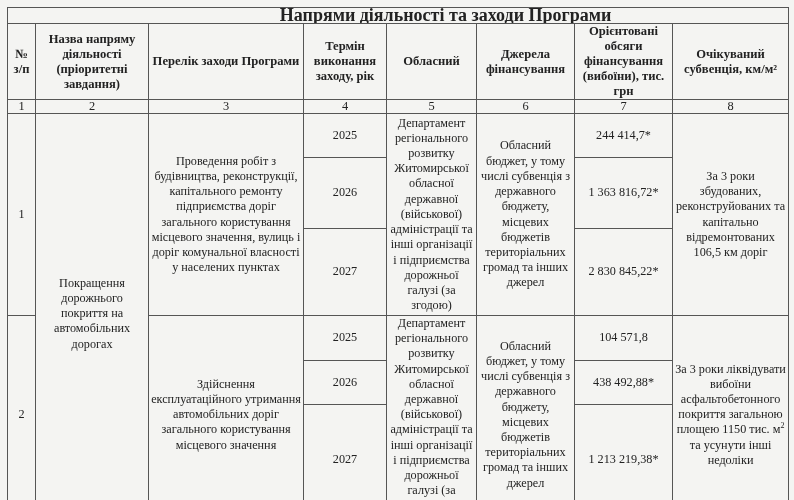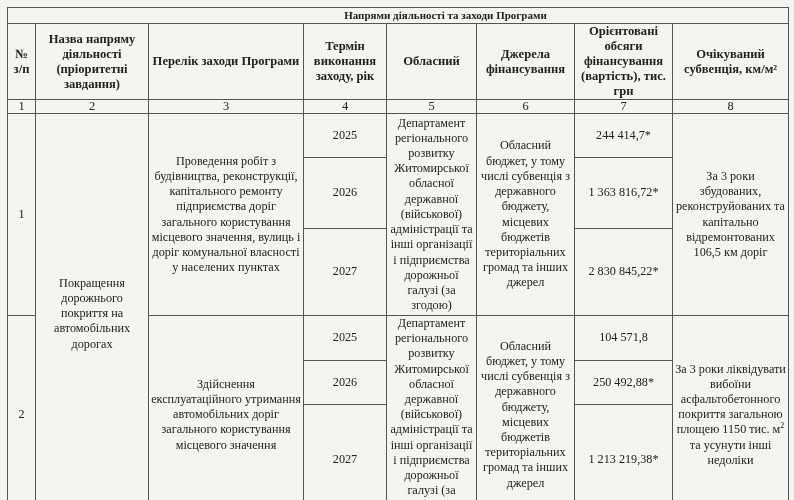--- a/index.html
+++ b/index.html
@@ -19,21 +19,21 @@
     line-height: 15.2px;
   }
   table.prog td, table.prog th {
     border: 1px solid #555;
     text-align: center;
     vertical-align: middle;
     padding: 0 2px;
     overflow: hidden;
   }
   th { font-weight: bold; font-size: 12.6px; line-height: 15px; }
-  tr.title-row th { height: 15px; font-size: 11px; }
+  tr.title-row th { height: 15px; font-size: 18px; }
   tr.title-row th span { display: inline-block; padding-left: 95px; }
   tr.head-row th { height: 72px; }
   tr.num-row td { height: 13px; line-height: 13px; font-size: 12.4px; }
   td.year { height: 0; }
   tr.r1a td.year { height: 43px; }
   tr.r1b td.year { height: 70px; }
   tr.r1c td.year { height: 86px; }
   tr.r2a td.year { height: 39px; }
   tr.r2b td.year { height: 39px; }
   tr.r2c td.year { height: 97px; }
@@ -64,21 +64,21 @@
     <th colspan="8"><span>Напрями діяльності та заходи Програми</span></th>
   </tr>
 
   <tr class="head-row">
     <th>№ з/п</th>
     <th>Назва напряму діяльності (пріоритетні завдання)</th>
     <th>Перелік заходи Програми</th>
     <th>Термін виконання заходу, рік</th>
     <th>Обласний</th>
     <th>Джерела фінансування</th>
-    <th>Орієнтовані обсяги фінансування (вартість), тис. грн</th>
+    <th>Орієнтовані обсяги фінансування (вибоїни), тис. грн</th>
     <th>Очікуваний субвенція, км/м²</th>
   </tr>
 
   <tr class="num-row">
     <td>1</td>
     <td>2</td>
     <td>3</td>
     <td>4</td>
     <td>5</td>
     <td>6</td>
@@ -109,21 +109,21 @@
     <td rowspan="3">2</td>
     <td rowspan="3" class="measure2">Здійснення експлуатаційного утримання автомобільних доріг загального користування місцевого значення</td>
     <td class="year">2025</td>
     <td rowspan="3">Департамент регіонального розвитку Житомирської обласної державної (військової) адміністрації та інші організації і підприємства дорожньої галузі (за згодою)</td>
     <td rowspan="3">Обласний бюджет, у тому числі субвенція з державного бюджету, місцевих бюджетів територіальних громад та інших джерел</td>
     <td class="amount">104 571,8</td>
     <td rowspan="3"><span>За 3 роки ліквідувати вибоїни асфальтобетонного покриття загальною площею 1150 тис. м</span><sup>2</sup><span> та усунути інші недоліки</span></td>
   </tr>
   <tr class="r2b">
     <td class="year">2026</td>
-    <td class="amount">250 492,88*</td>
+    <td class="amount">438 492,88*</td>
   </tr>
   <tr class="r2c">
     <td class="year">2027</td>
     <td class="amount">1 213 219,38*</td>
   </tr>
 </tbody>
     </table>
 </div>
 
 </body></html>

